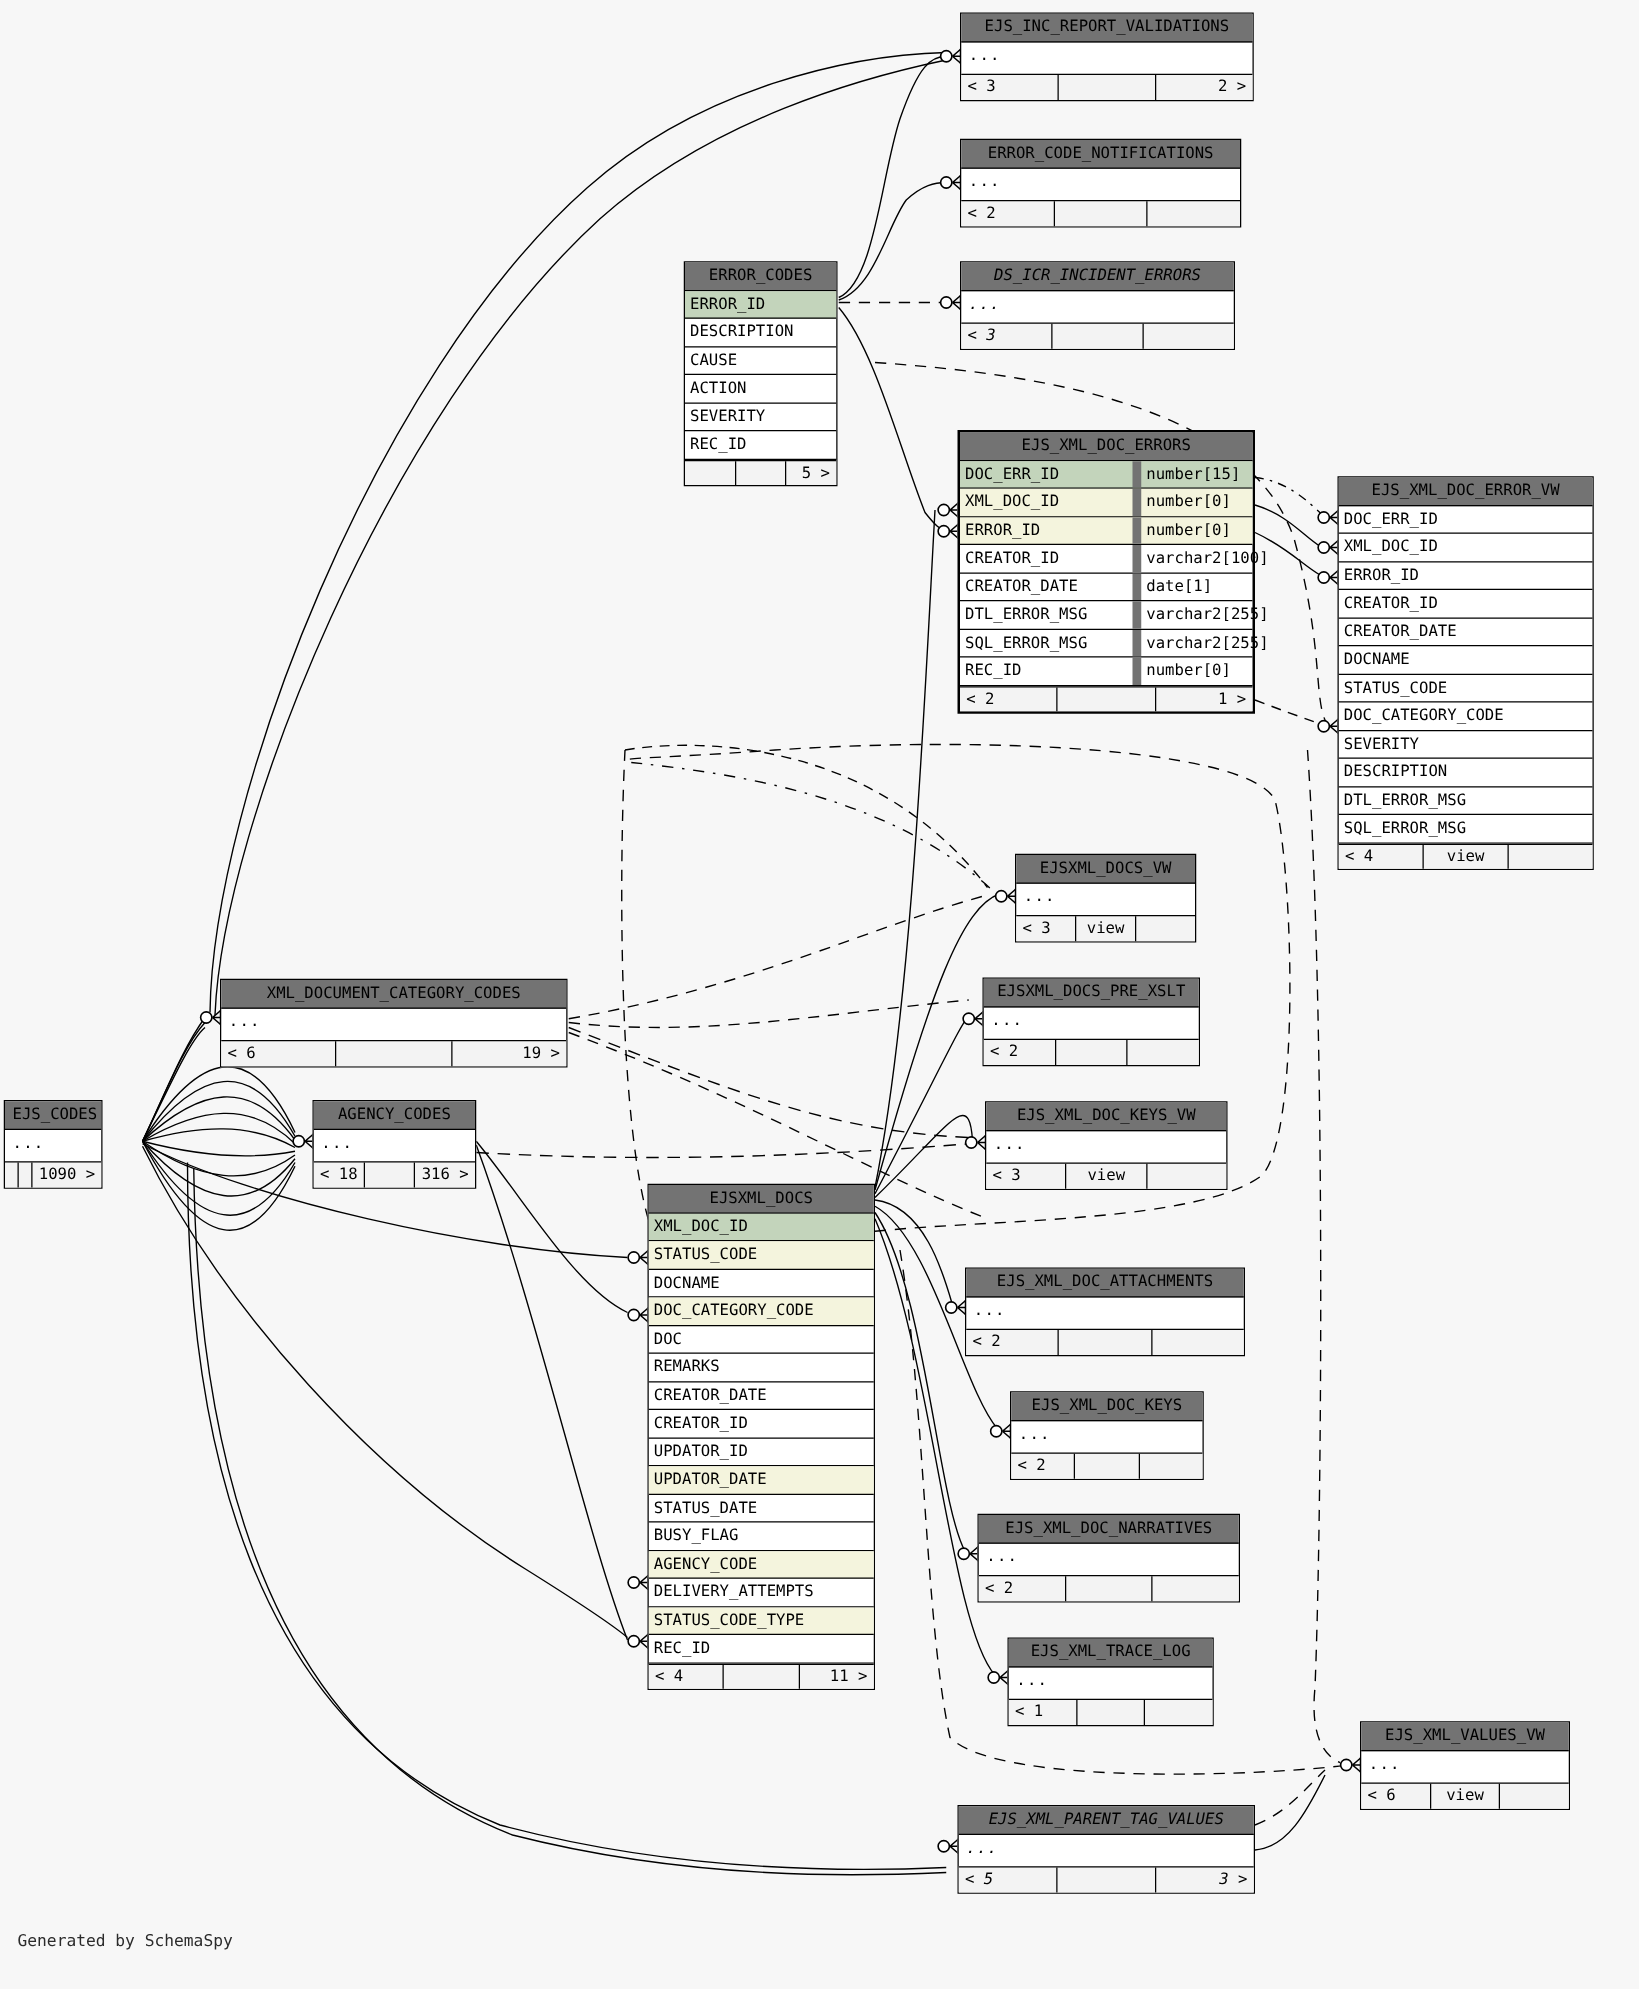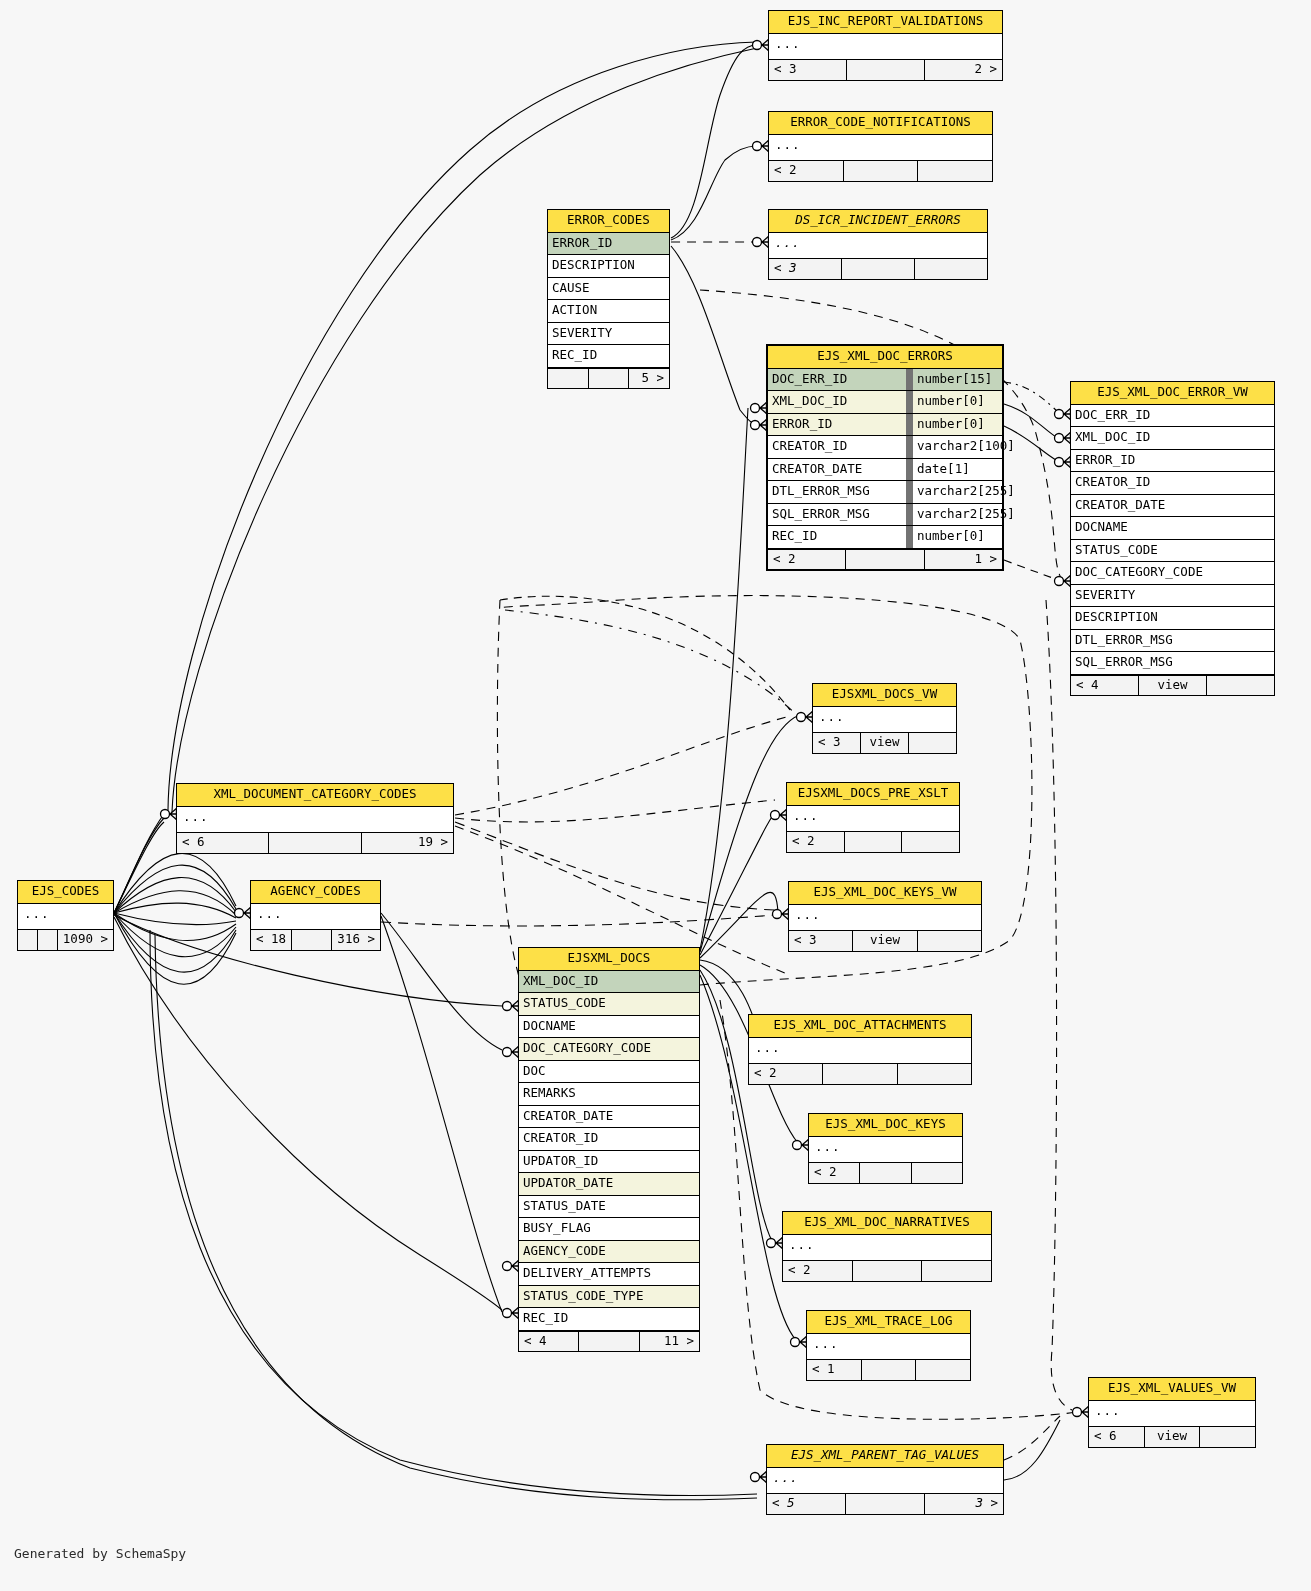--- a/index.html
+++ b/index.html
@@ -16,21 +16,21 @@
     border:1px solid #000;
     background:#ffffff;
     box-sizing:border-box;
     font-size:12.5px;
     line-height:1;
     color:#000;
     z-index:5;
   }
   .tbl.heavy{border:2px solid #000;}
   .thead{
-    background:#fde047;
+    background:#737373;
     border-bottom:1px solid #000;
     text-align:center;
     padding:4px 6px 5px 6px;
     white-space:nowrap;
     letter-spacing:0px;
   }
   .row{
     display:flex;
     border-bottom:1px solid #000;
     white-space:nowrap;
@@ -335,21 +335,21 @@
     </div>
     <div class="tbl" style="left: 176px; top: 783px; width: 278px;">
       <div class="thead">XML_DOCUMENT_CATEGORY_CODES</div>
       <div class="dots">...</div>
       <div class="foot">
         <div class="l">&lt; 6</div>
         <div class="c"></div>
         <div class="r">19 &gt;</div>
       </div>
     </div>
-    <div class="tbl" style="left: 17px; top: 880px; width: 97px;">
+    <div class="tbl" style="left: 3px; top: 880px; width: 79px;">
       <div class="thead">EJS_CODES</div>
       <div class="dots">...</div>
       <div class="foot">
         <div class="l"></div>
         <div class="c"></div>
         <div class="r">1090 &gt;</div>
       </div>
     </div>
     <div class="tbl" style="left: 250px; top: 880px; width: 131px;">
       <div class="thead">AGENCY_CODES</div>
@@ -409,21 +409,21 @@
       </div>
       <div class="row">
         <span class="cname">REC_ID</span>
       </div>
       <div class="foot">
         <div class="l">&lt; 4</div>
         <div class="c"></div>
         <div class="r">11 &gt;</div>
       </div>
     </div>
-    <div class="tbl" style="left: 748px; top: 1014px; width: 224px;">
+    <div class="tbl" style="left: 772px; top: 1014px; width: 224px;">
       <div class="thead">EJS_XML_DOC_ATTACHMENTS</div>
       <div class="dots">...</div>
       <div class="foot">
         <div class="l">&lt; 2</div>
         <div class="c"></div>
         <div class="r"></div>
       </div>
     </div>
     <div class="tbl" style="left: 808px; top: 1113px; width: 155px;">
       <div class="thead">EJS_XML_DOC_KEYS</div>

